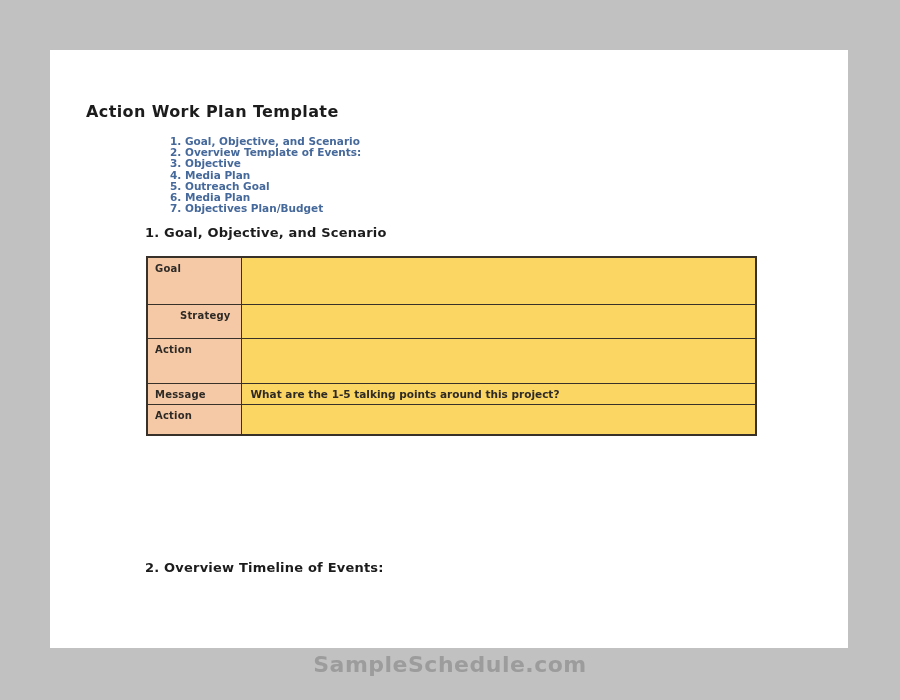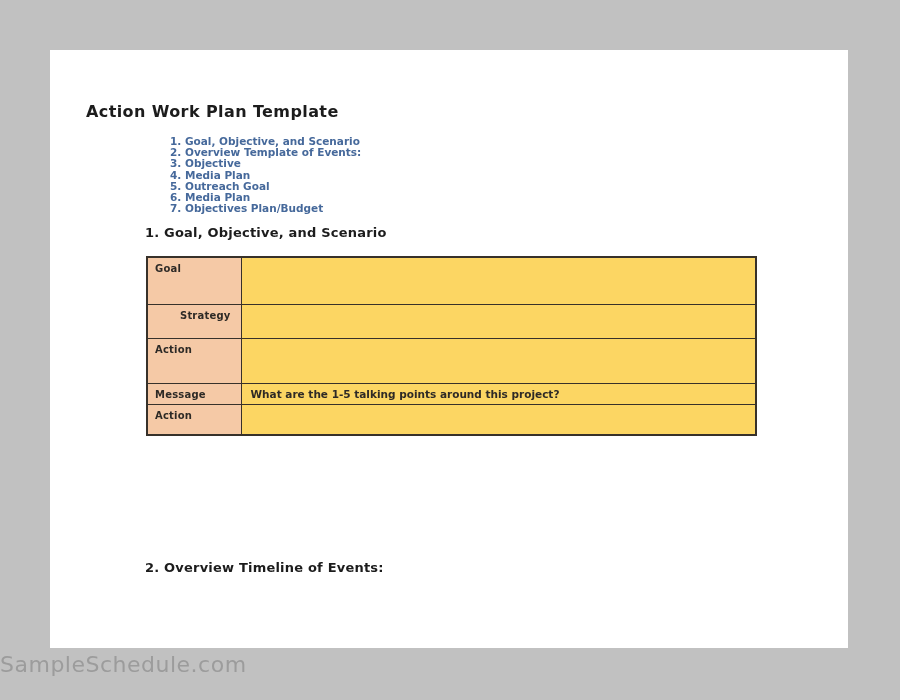--- a/index.html
+++ b/index.html
@@ -94,22 +94,23 @@
     padding: 4px 4px 0 9px;
     font-size: 10.5px;
     font-weight: bold;
     color: #2e2a26;
   }
   .watermark {
     position: absolute;
     left: 0;
     top: 652px;
     width: 100%;
+    text-align: center;
     font-size: 22px;
-    font-weight: normal;
+    font-weight: bold;
     color: var(--wm, #9c9c9c);
     letter-spacing: 0.5px;
   }
 </style>
 </head>
 <body>
 
 <div class="stage" style="--bg: #c1c1c1; --page: #ffffff; --labelbg: #f5c9a6; --valuebg: #fcd663; --tborder: #37312a; --link: #46699b; --wm: #9c9c9c;">
   <div class="page">
 

